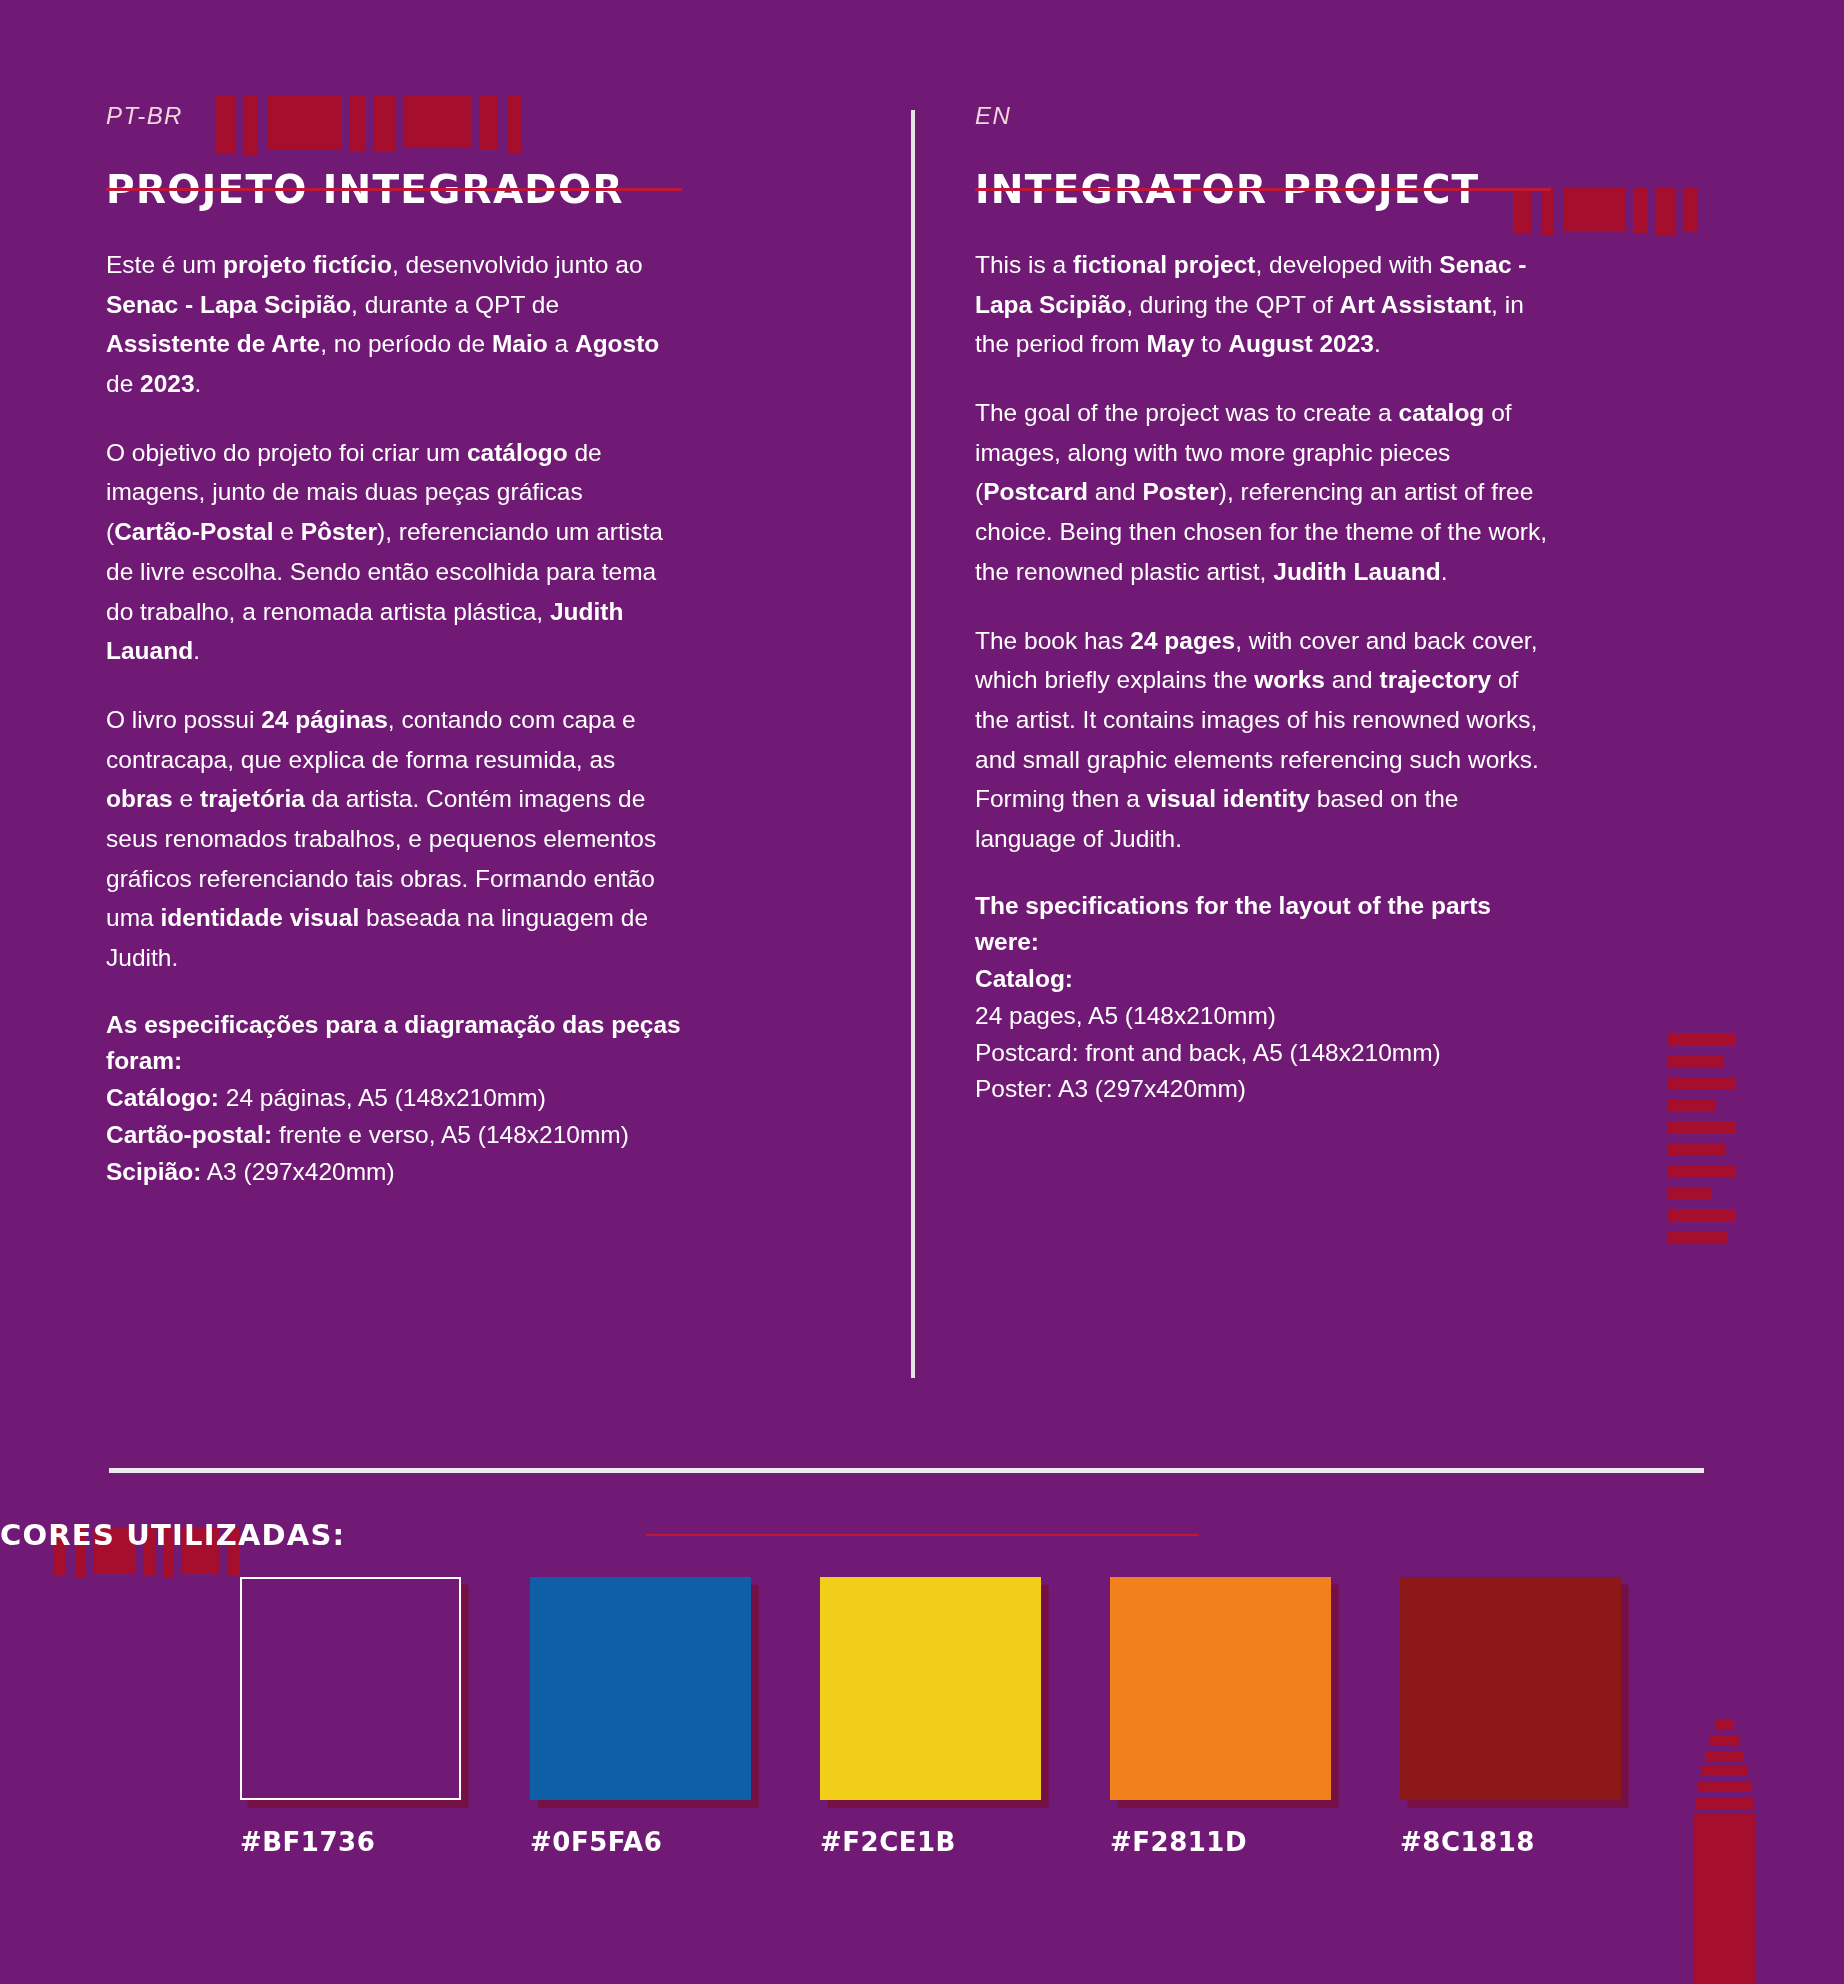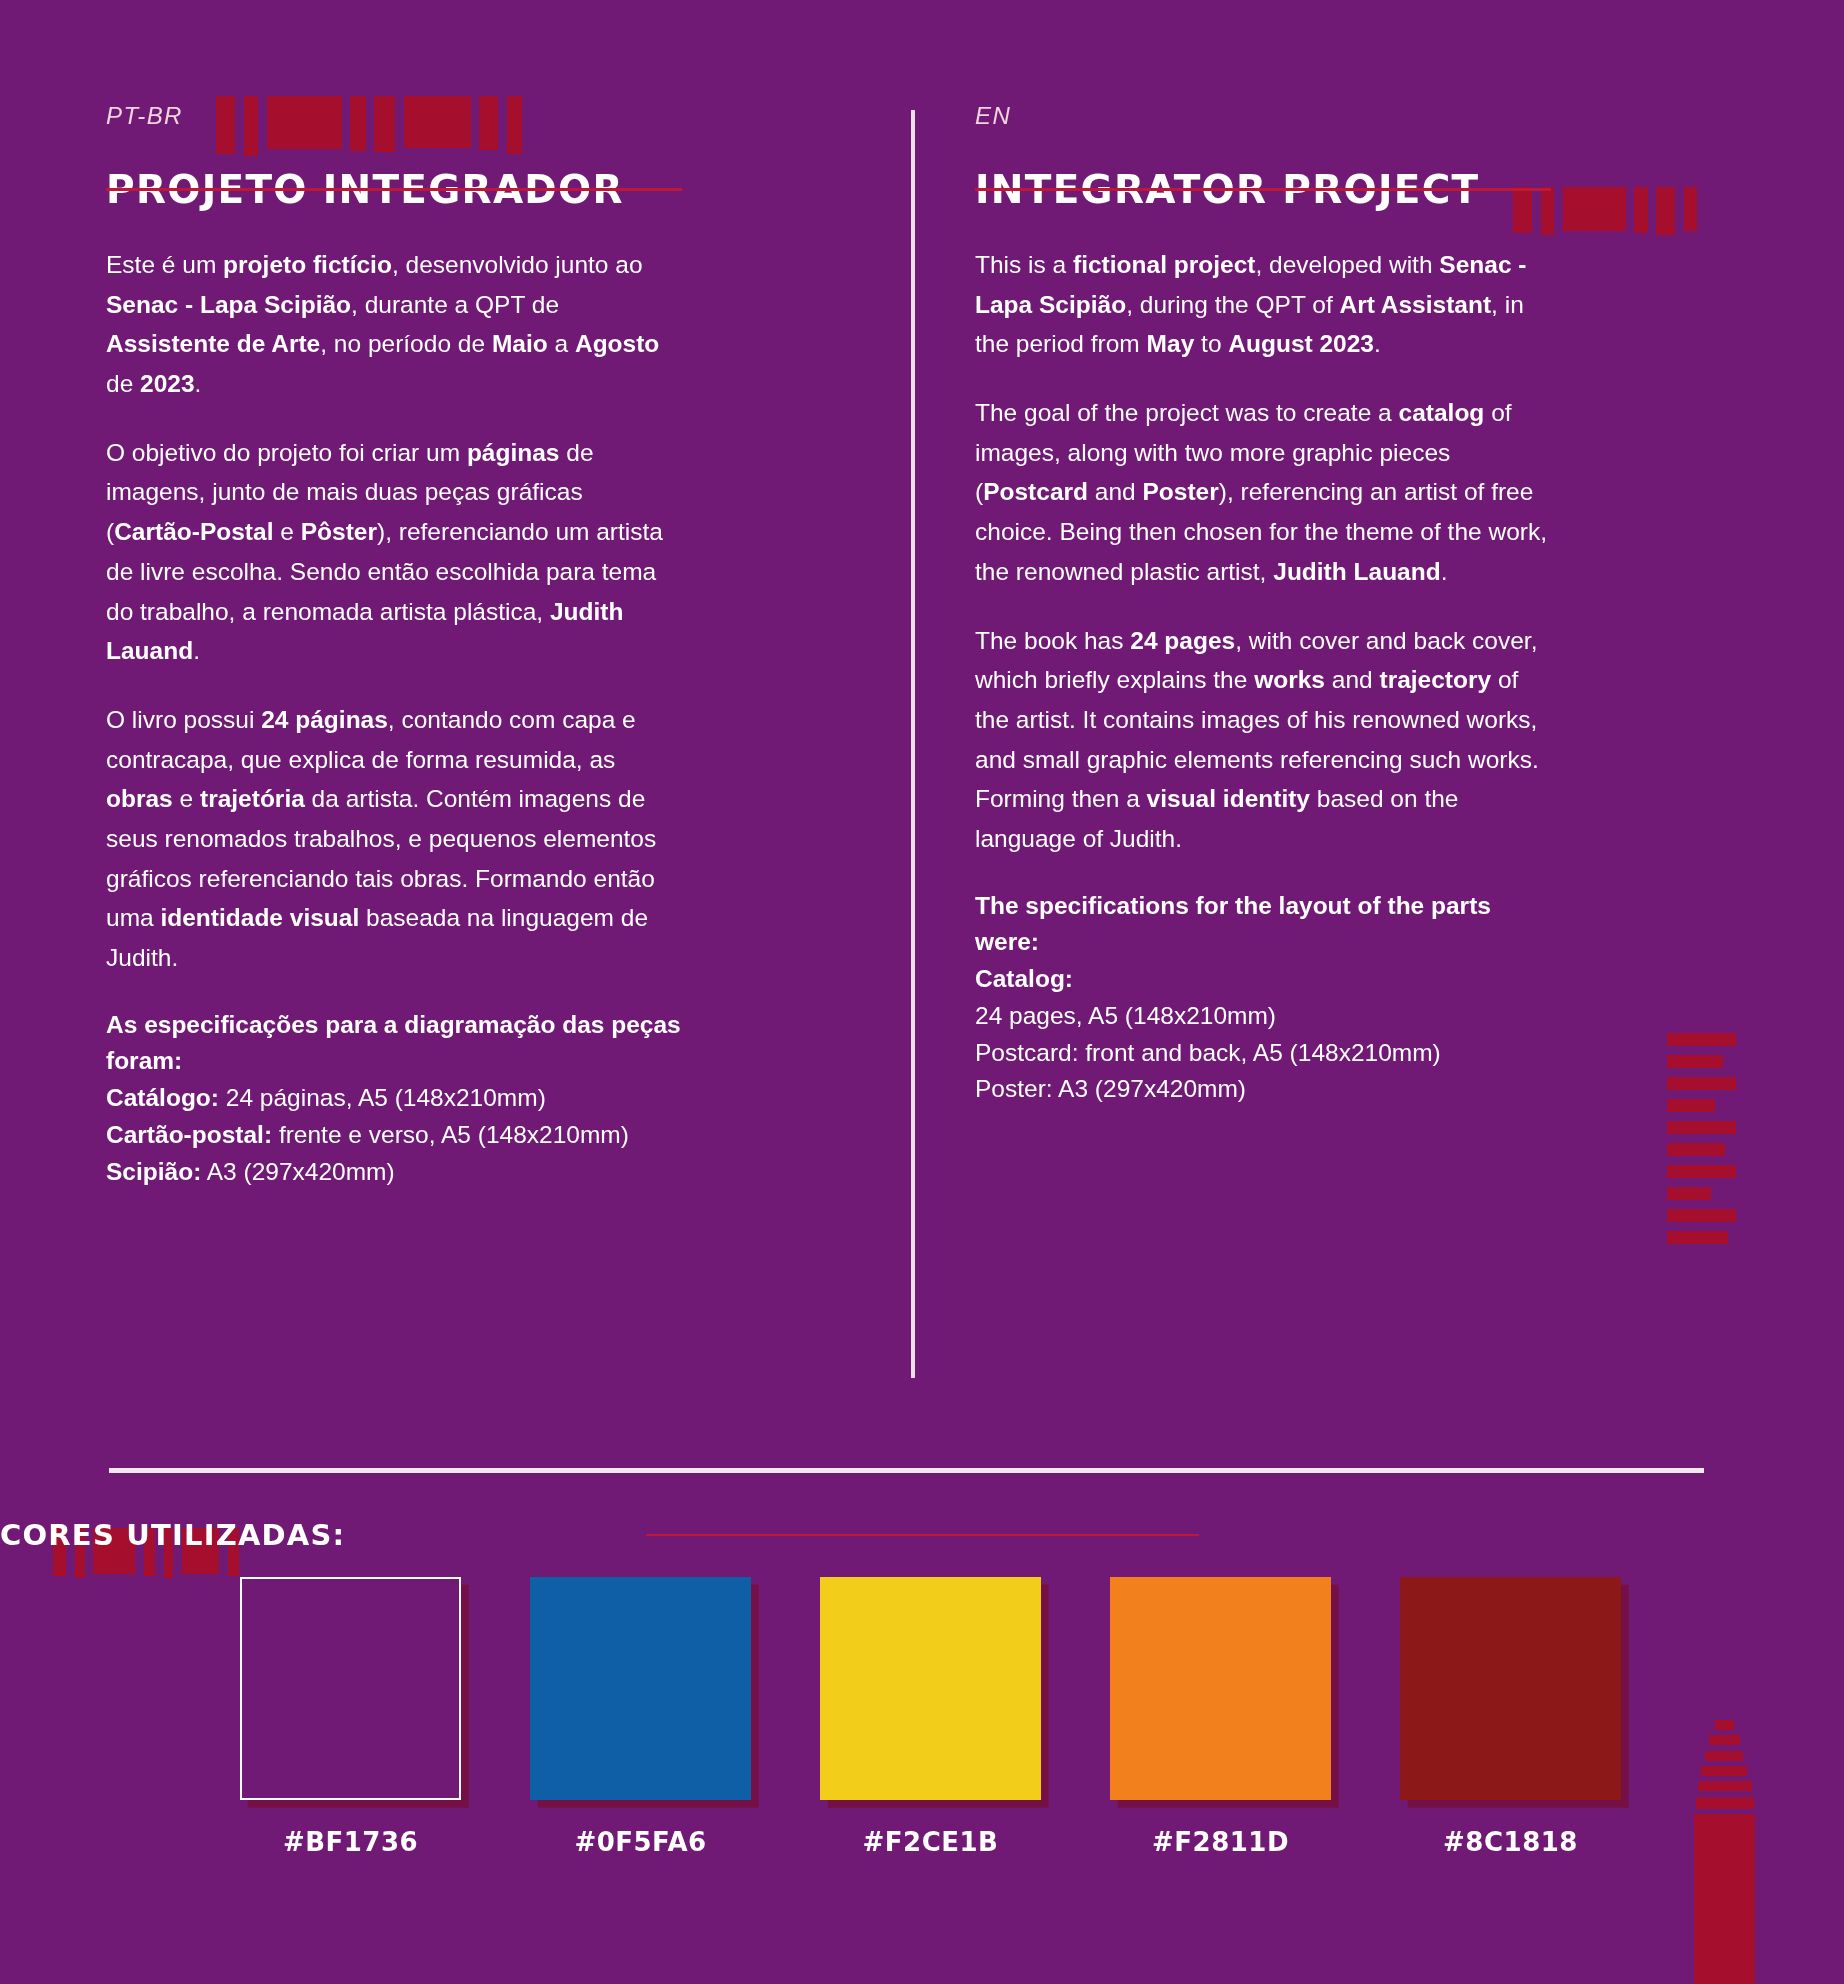--- a/index.html
+++ b/index.html
@@ -157,21 +157,21 @@
     width: 221px;
     height: 223px;
     box-shadow: 7.7px 7.7px 0 rgba(120,10,30,0.55);
   }
   .swatch.outlined {
     background: transparent;
     border: 2.9px solid #FFFFFF;
   }
   .swatch-label {
     margin-top: 27px;
-    text-align: center;
+    text-align: left;
     font-family: "DejaVu Sans", sans-serif;
     font-weight: bold;
     font-size: 26px;
     letter-spacing: 0.5px;
     color: #FFFFFF;
   }
 </style>
 </head>
 <body>
 
@@ -227,21 +227,21 @@
       <div class="t-seg" style="left: 7.7px; top: 94px; width: 61px; height: 171px;"></div>
     </div>
 
   <div id="v-divider"></div>
 
   <div class="col" id="col-pt">
     <div class="lang-tag">PT-BR</div>
     <h1 class="col-title">PROJETO INTEGRADOR</h1>
     <div id="pt-paras">
         <p class="para">Este é um <b>projeto fictício</b>, desenvolvido junto ao <b>Senac - Lapa Scipião</b>, durante a QPT de <b>Assistente de Arte</b>, no período de <b>Maio</b> a <b>Agosto</b> de <b>2023</b>.</p>
-        <p class="para">O objetivo do projeto foi criar um <b>páginas</b> de imagens, junto de mais duas peças gráficas (<b>Cartão-Postal</b> e <b>Pôster</b>), referenciando um artista de livre escolha. Sendo então escolhida para tema do trabalho, a renomada artista plástica, <b>Judith Lauand</b>.</p>
+        <p class="para">O objetivo do projeto foi criar um <b>catálogo</b> de imagens, junto de mais duas peças gráficas (<b>Cartão-Postal</b> e <b>Pôster</b>), referenciando um artista de livre escolha. Sendo então escolhida para tema do trabalho, a renomada artista plástica, <b>Judith Lauand</b>.</p>
         <p class="para">O livro possui <b>24 páginas</b>, contando com capa e contracapa, que explica de forma resumida, as <b>obras</b> e <b>trajetória</b> da artista. Contém imagens de seus renomados trabalhos, e pequenos elementos gráficos referenciando tais obras. Formando então uma <b>identidade visual</b> baseada na linguagem de Judith.</p>
       </div>
     <div class="spec-head">As especificações para a diagramação das peças foram:</div>
     <div id="pt-specs">
         <div class="spec-line"><b>Catálogo:</b> 24 páginas, A5 (148x210mm)</div>
         <div class="spec-line"><b>Cartão-postal:</b> frente e verso, A5 (148x210mm)</div>
         <div class="spec-line"><b>Scipião:</b> A3 (297x420mm)</div>
       </div>
   </div>
 

